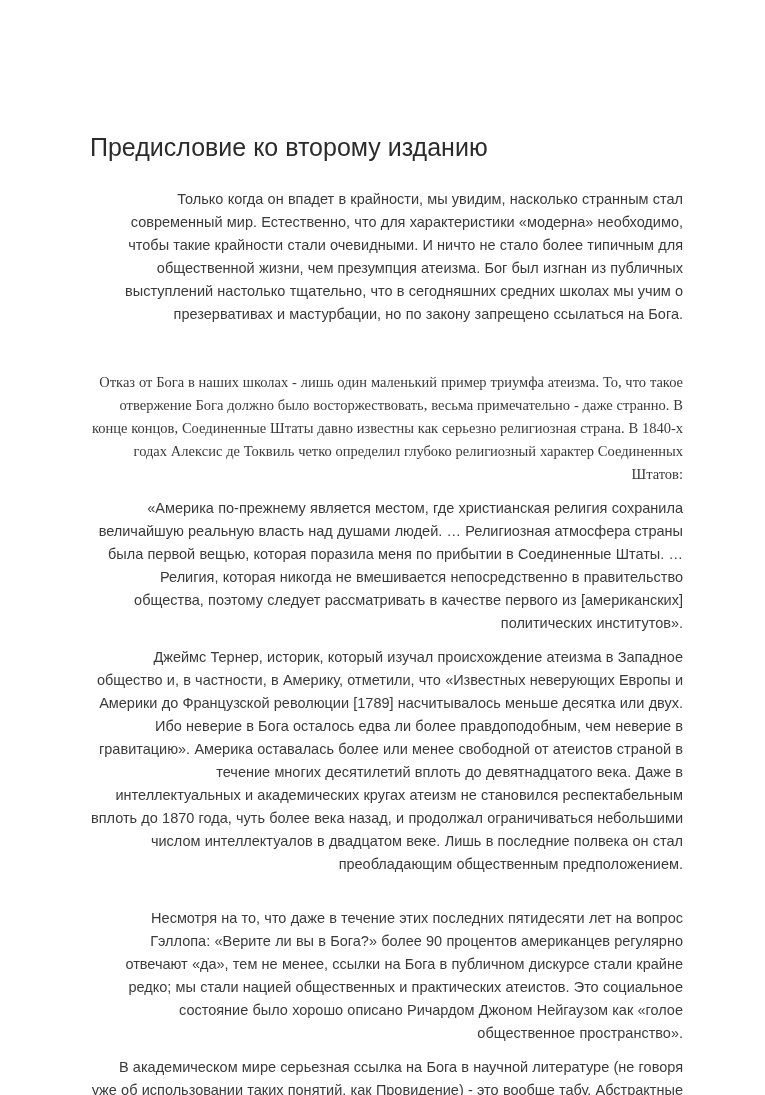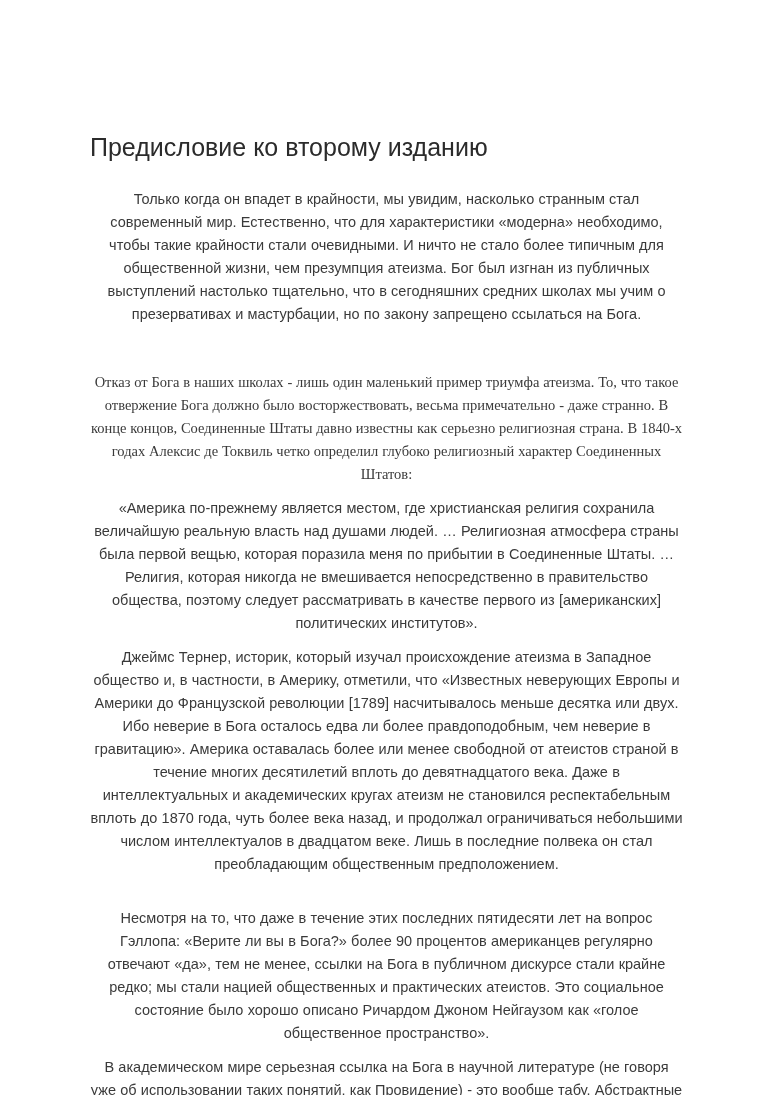--- a/index.html
+++ b/index.html
@@ -23,21 +23,21 @@
       font-size: 25px;
       line-height: 31px;
       font-weight: 400;
       color: #2b2b2b;
       margin: 0 0 25px 0;
     }
     .para {
       font-size: 14.5px;
       line-height: 23px;
       margin: 0 0 11px 0;
-      text-align: center;
+      text-align: right;
       word-spacing: 0.2px;
     }
     .gap-lg { margin-top: 45px; font-family: Liberation Serif, serif; }
     .gap-md { margin-top: 31px; }
   </style>
 </head>
 <body>
 
 <div class="page">
   <h1 class="doc-title">Предисловие ко второму изданию</h1>

